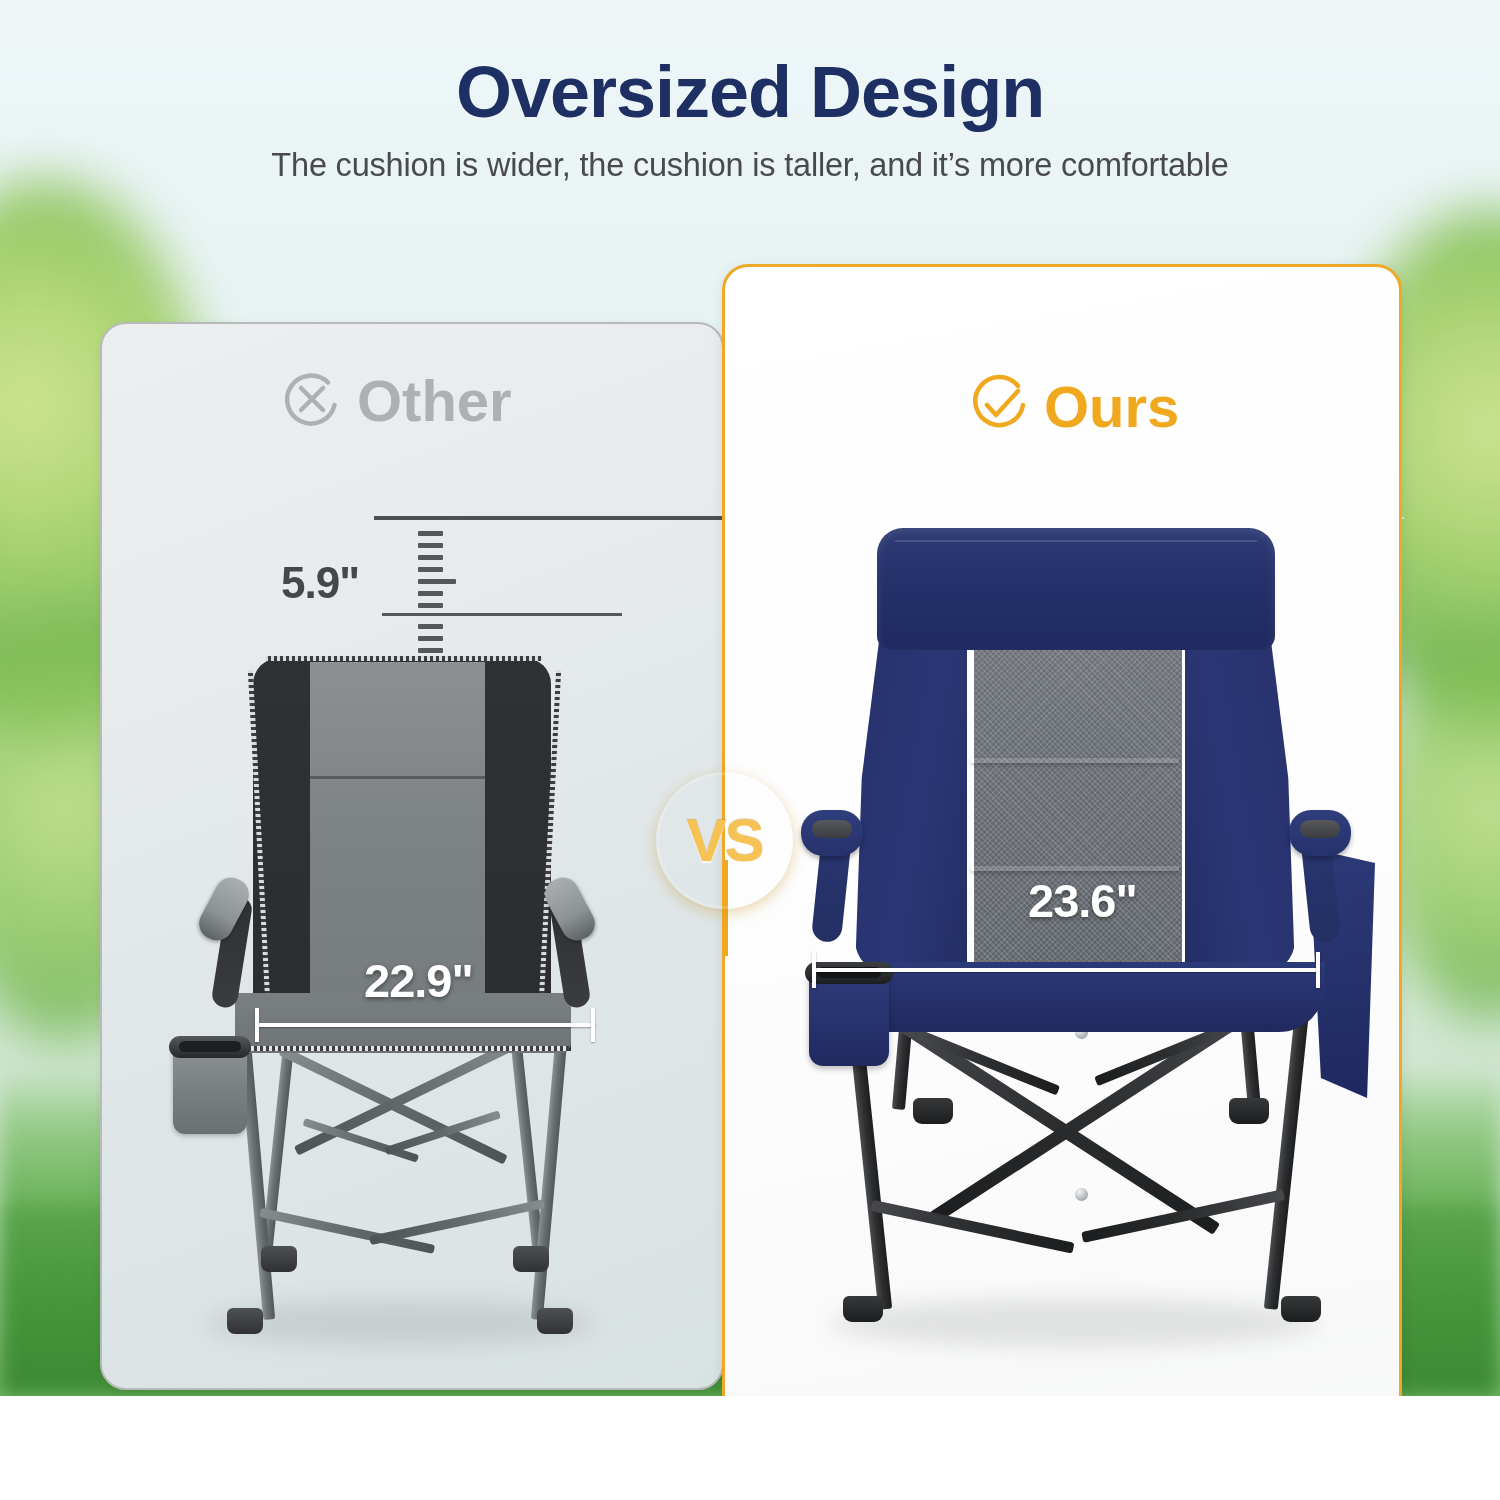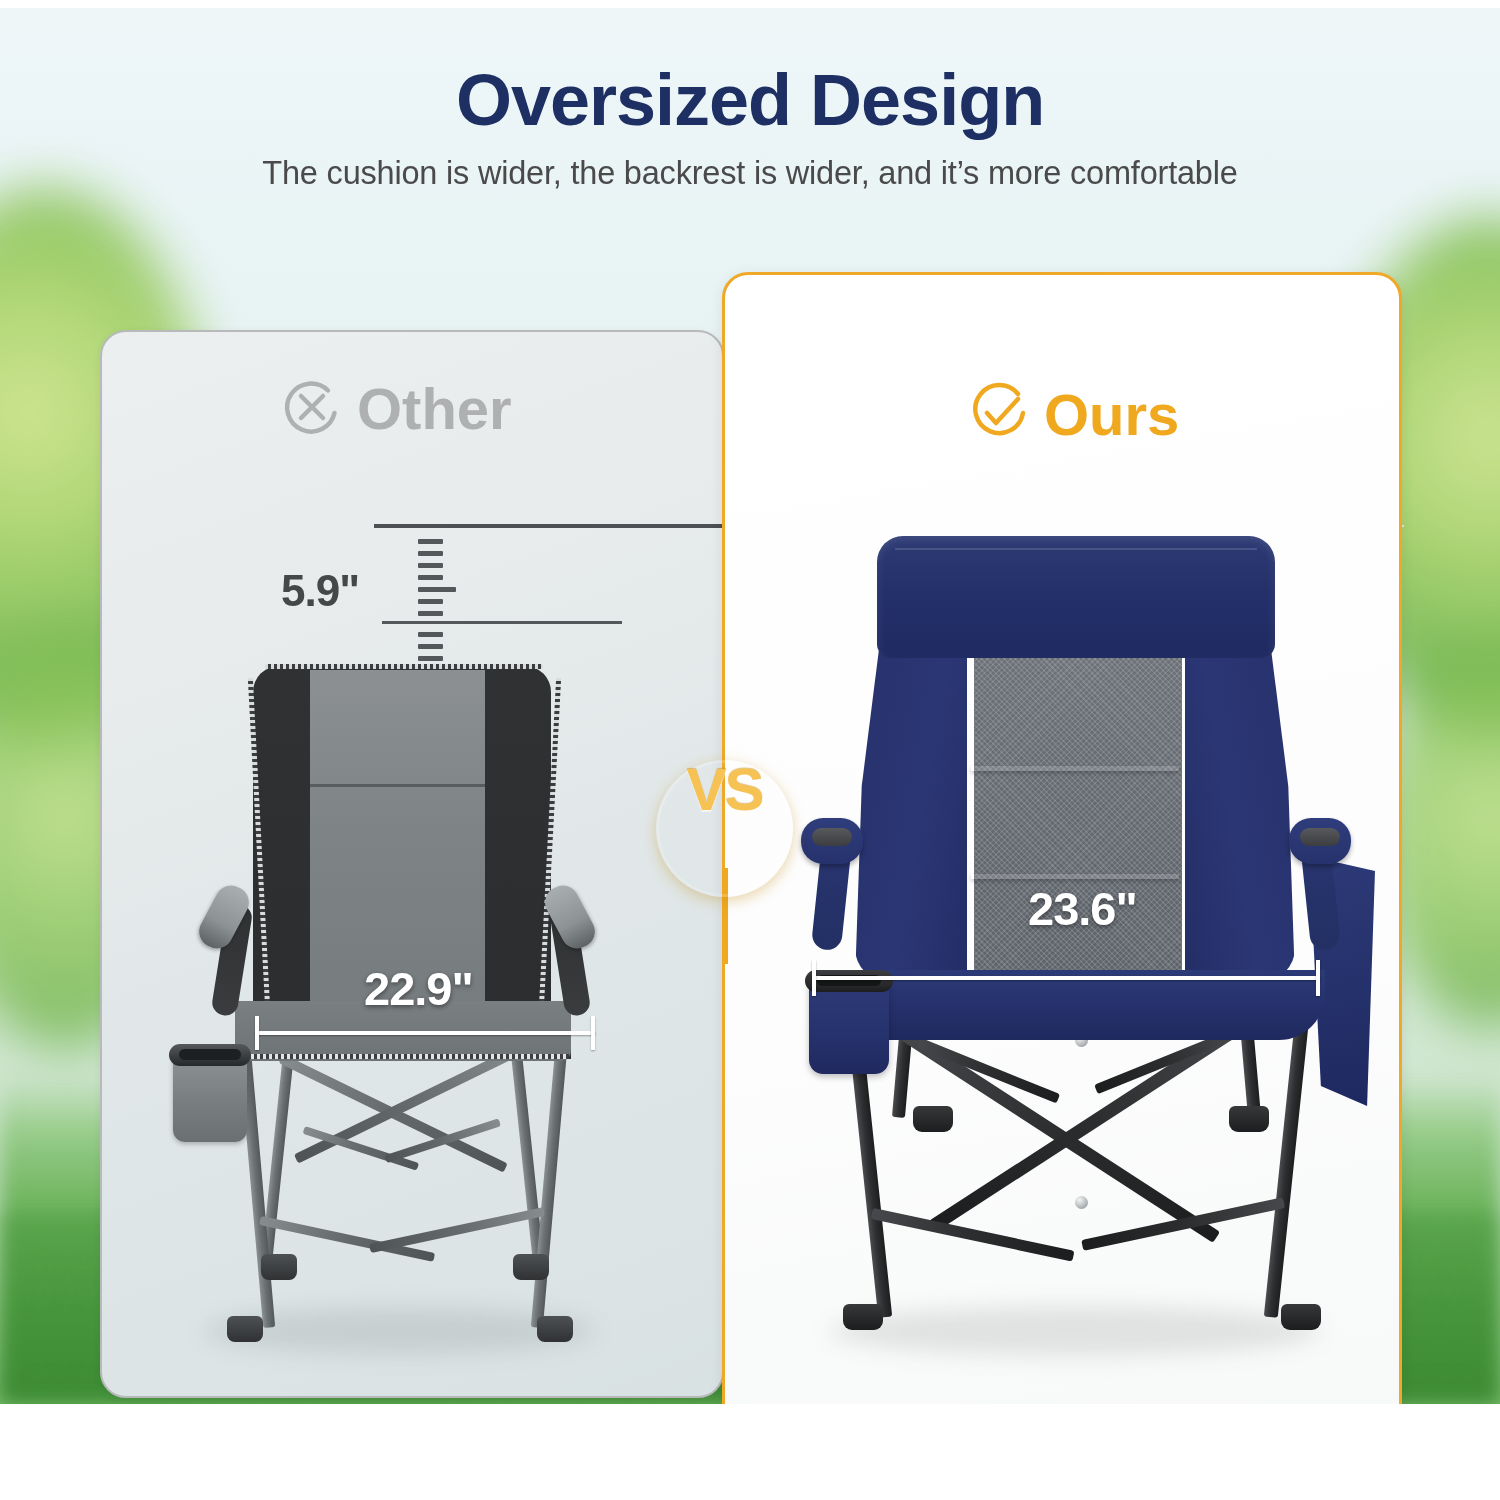--- a/index.html
+++ b/index.html
@@ -1,21 +1,21 @@
 <!DOCTYPE html>
 <html><head>
 <meta charset="utf-8">
 <style>
   html,body{margin:0;padding:0;}
   body{
     width:1500px;height:1500px;overflow:hidden;
     font-family:"Liberation Sans", sans-serif;
     position:relative;background:#ffffff;
   }
-  .stage{position:absolute;inset:0;width:1500px;height:1396px;overflow:hidden;margin-top:8px;}
+  .stage{position:absolute;inset:0;width:1500px;height:1396px;overflow:hidden;}
 
   
   .bg-sky{
     position:absolute;left:0;top:0;width:1500px;height:1500px;
     background:linear-gradient(180deg,#eef6f8 0%,#e9f4f5 14%,#e6f2f2 26%,#e4f0ee 38%,#dfeee6 50%,#d9ecdd 62%,#cfe6cf 72%,#bcdcb9 80%,#9ccf92 88%,#7cbf6d 94%,#6ab35c 100%);
   }
   .bg-tree{position:absolute;border-radius:50%;filter:blur(26px);opacity:.92;}
   .bg-grass{
     position:absolute;left:0;bottom:0;width:1500px;height:330px;
     background:linear-gradient(180deg,rgba(120,190,95,0) 0%,rgba(112,186,88,.55) 18%,rgba(92,170,74,.88) 44%,rgba(70,150,58,.96) 72%,rgba(58,136,50,1) 100%);
@@ -72,24 +72,24 @@
   }
   .tick{position:absolute;left:418px;height:5px;background:#55585b;border-radius:1px;}
   .label-59{
     position:absolute;left:281px;top:558px;font-size:44px;font-weight:bold;color:#454749;
     letter-spacing:-1px;
   }
 
   
   .vs-stem{position:absolute;left:724px;top:860px;width:4px;height:96px;background:#f0a81f;}
   .vs{
-    position:absolute;left:656px;top:752px;width:137px;height:137px;border-radius:50%;
+    position:absolute;left:656px;top:772px;width:137px;height:137px;border-radius:50%;
     background:radial-gradient(circle at 34% 28%,#fff4d2 0%,#ffe08f 28%,#fbc košik 0%,#f7bd45 62%,#efa41c 86%,#e59a14 100%);
     box-shadow:0 4px 14px rgba(196,140,20,.35), inset 0 0 0 3px rgba(255,255,255,.18);
-    display:flex;align-items:flex-start;justify-content:center;
+    display:flex;align-items:center;justify-content:center;
   }
   .vs-text{
     font-size:60px;font-weight:bold;line-height:1;letter-spacing:-2px;
     color:#f6c254;
     text-shadow:0 2px 1px rgba(255,255,255,.65), 0 -1px 1px rgba(200,140,15,.5);
   }
 
   
   .meas{
     position:absolute;font-weight:bold;color:#ffffff;letter-spacing:-1px;
@@ -267,21 +267,21 @@
   <div class="bg-sky"></div>
   <div class="bg-tree" style="left:-120px;top:180px;width:330px;height:560px;background:radial-gradient(circle at 45% 40%,#cfe58a 0%,#a6d268 35%,#7cbb52 65%,#5aa441 100%);"></div>
   <div class="bg-tree" style="left:-60px;top:620px;width:250px;height:420px;background:radial-gradient(circle at 50% 45%,#b9dd7b 0%,#8ec65c 45%,#62ab46 100%);opacity:.8;"></div>
   <div class="bg-tree" style="left:1330px;top:210px;width:320px;height:520px;background:radial-gradient(circle at 50% 42%,#cde48b 0%,#a3d067 38%,#74b74e 70%,#55a03e 100%);"></div>
   <div class="bg-tree" style="left:1380px;top:640px;width:220px;height:380px;background:radial-gradient(circle at 50% 45%,#bade7d 0%,#8cc55b 50%,#5fa845 100%);opacity:.8;"></div>
   <div class="bg-grass"></div>
   <div class="bg-grass2"></div>
 
   <div class="header">
     <div class="title">Oversized Design</div>
-    <div class="subtitle">The cushion is wider, the backrest is wider, and it’s more comfortable</div>
+    <div class="subtitle">The cushion is wider, the cushion is taller, and it’s more comfortable</div>
   </div>
 
   <div class="panel-other"></div>
 
   <div class="badge badge-other">
     <span>
       <svg width="62" height="62" viewBox="0 0 62 62">
         <path d="M47 14.5 A24 24 0 1 0 53.5 37" fill="none" stroke="#aeb0b2" stroke-width="4.5" stroke-linecap="round"></path>
         <path d="M20 20 L42 42 M42 20 L20 42" fill="none" stroke="#aeb0b2" stroke-width="4.5" stroke-linecap="round"></path>
       </svg>

